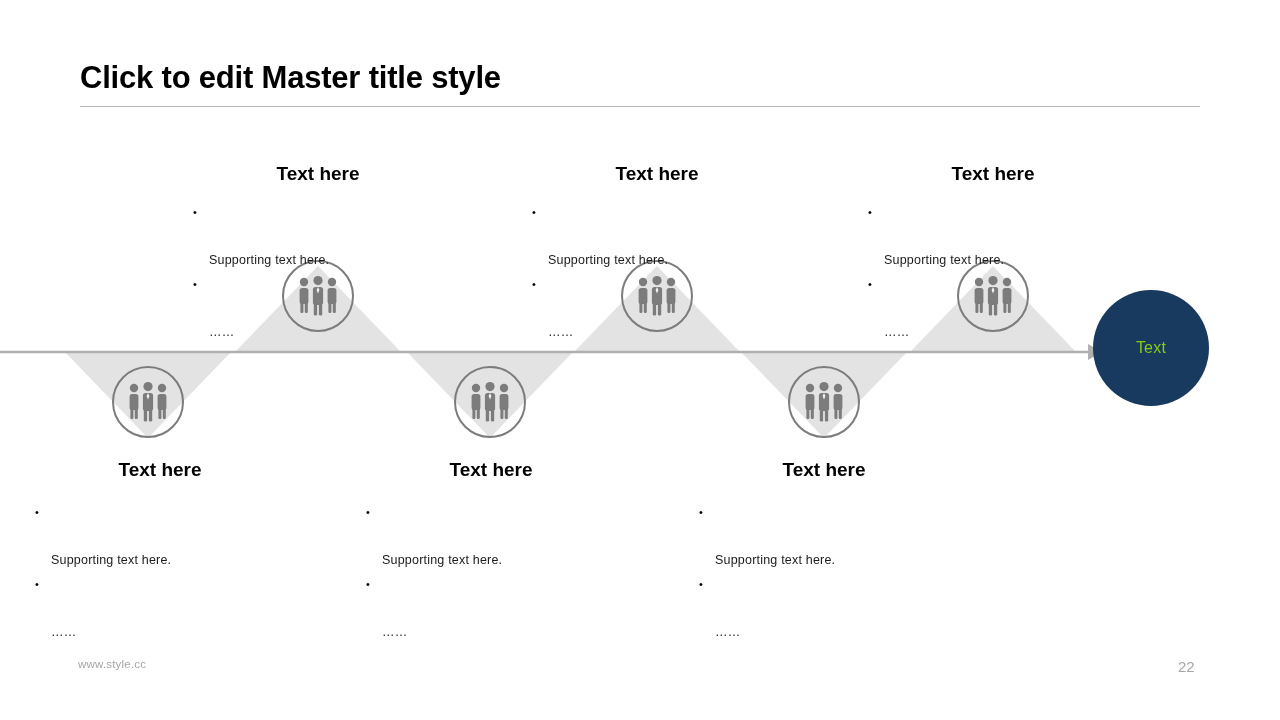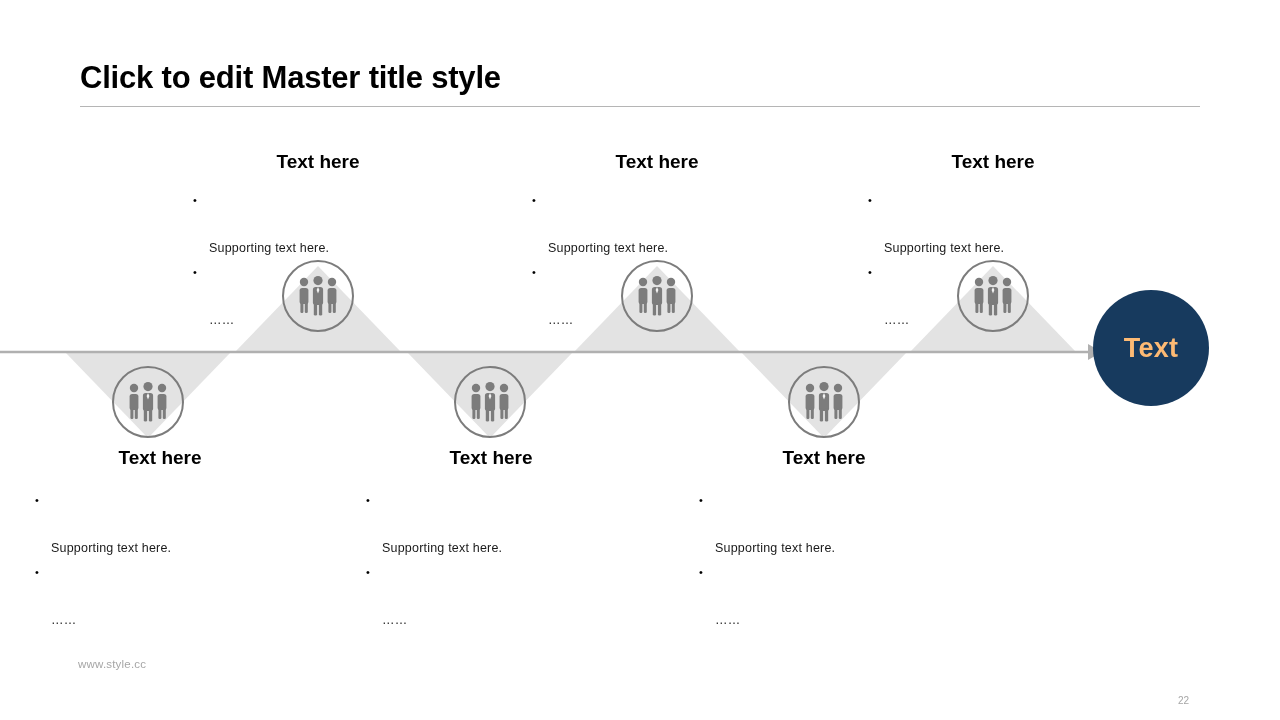--- a/index.html
+++ b/index.html
@@ -79,38 +79,39 @@
     top: 290px;
     width: 116px;
     height: 116px;
     border-radius: 50%;
     background: #173a5e;
     display: flex;
     align-items: center;
     justify-content: center;
   }
   #end-circle-label {
-    color: #fdba74;
-    font-size: 27px;
-    font-weight: bold;
+    color: #84cc16;
+    font-size: 16px;
+    font-weight: normal;
     letter-spacing: 0.2px;
   }
 
   
   .text-block {
     position: absolute;
     width: 250px;
   }
   .block-heading {
     font-size: 19px;
     font-weight: bold;
     color: #000000;
     text-align: center;
     line-height: 24px;
     white-space: nowrap;
+    margin-top: 12px;
   }
   .bullets {
     margin-top: 16px;
     padding: 0;
     list-style: none;
   }
   .bullet-row {
     display: flex;
     align-items: flex-start;
     line-height: 24px;
@@ -143,22 +144,22 @@
     position: absolute;
     left: 78px;
     top: 658px;
     font-size: 11.5px;
     color: #a6a6a6;
     letter-spacing: 0.2px;
   }
   #page-number {
     position: absolute;
     left: 1178px;
-    top: 695px;
-    font-size: 10px;
+    top: 658px;
+    font-size: 15px;
     color: #a6a6a6;
     text-align: left;
   }
 </style>
 </head>
 <body>
 
 <div id="slide">
 
   <div id="title-block">

